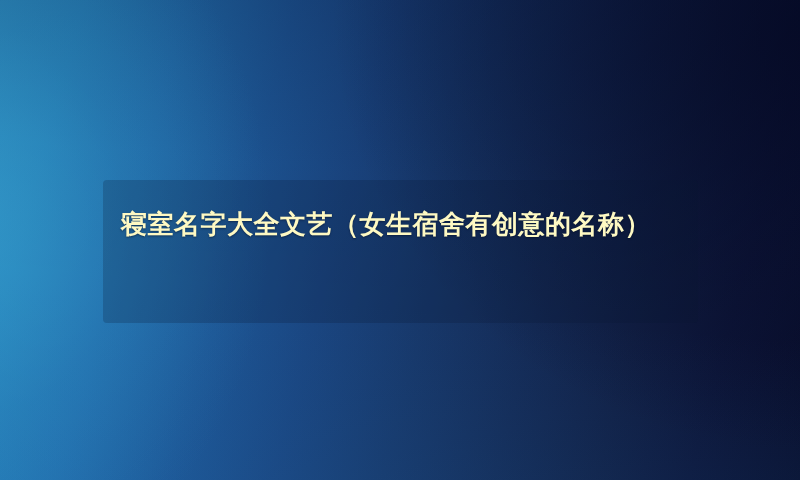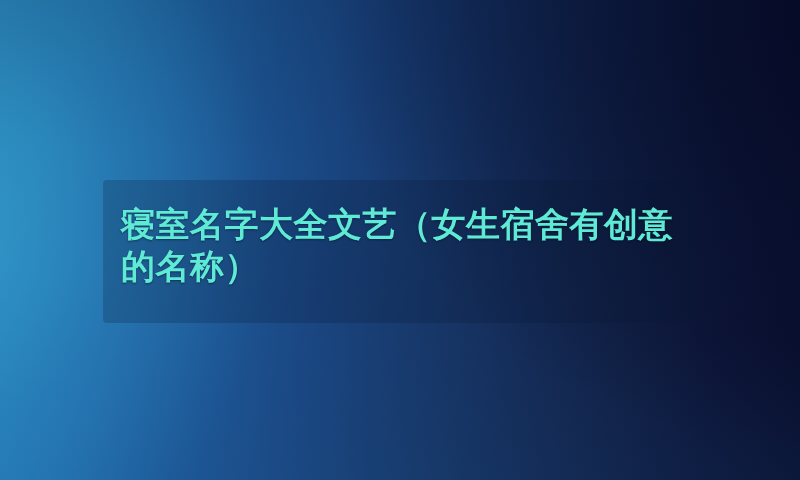--- a/index.html
+++ b/index.html
@@ -72,22 +72,22 @@
     width: 595px;
     height: 143px;
     box-sizing: border-box;
     padding: 23px 20px 0 18px;
     border-radius: 4px;
     background: rgba(10, 22, 52, 0.22);
   }
 
   .title-text {
     margin: 0;
-    color: #5eead4;
-    font-size: 34px;
+    color: #fef9c3;
+    font-size: 26px;
     font-weight: bold;
     line-height: 42px;
     letter-spacing: 0.5px;
     white-space: pre-wrap;
     text-shadow: 0 1px 2px rgba(2, 8, 28, 0.45);
   }
 </style>
 </head>
 <body>
 

